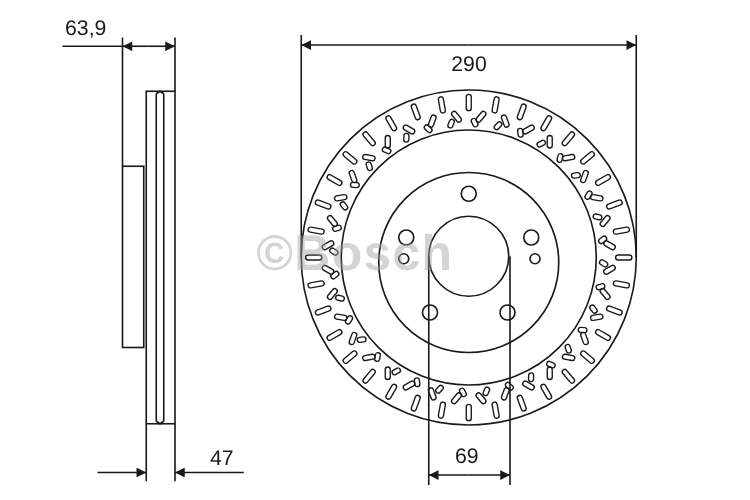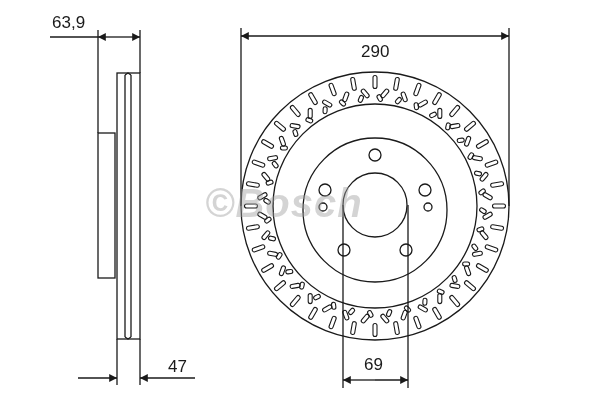--- a/index.html
+++ b/index.html
@@ -1,19 +1,19 @@
 <!DOCTYPE html>
 <html><head>
 <meta charset="utf-8">
 <style>
   html, body { margin: 0; padding: 0; background: #ffffff; }
   body { width: 600px; height: 400px; position: relative; overflow: hidden; font-family: "Liberation Sans", sans-serif; }
   #canvas { position: absolute; left: 0; top: 0; }
   .dim-label { position: absolute; font-size: 17px; color: #1a1a1a; line-height: 1; }
-  .watermark { position: absolute; font-size: 40px; font-weight: bold; color: rgba(160,160,160,0.45); letter-spacing: 1px; line-height: 1; font-style: italic; }
+  .watermark { position: absolute; font-size: 40px; font-weight: bold; color: rgba(160,160,160,0.45); letter-spacing: 1px; line-height: 1; }
 </style>
 </head>
 <body>
 
 <svg id="canvas" width="600" height="400" viewBox="0 0 600 400">
   <defs>
     <marker id="arrow" viewBox="0 0 10 10" refX="10" refY="5" markerWidth="8" markerHeight="6" orient="auto-start-reverse">
       <path d="M0,0 L10,5 L0,10 z" fill="#1a1a1a"></path>
     </marker>
     <clipPath id="ringclip">

